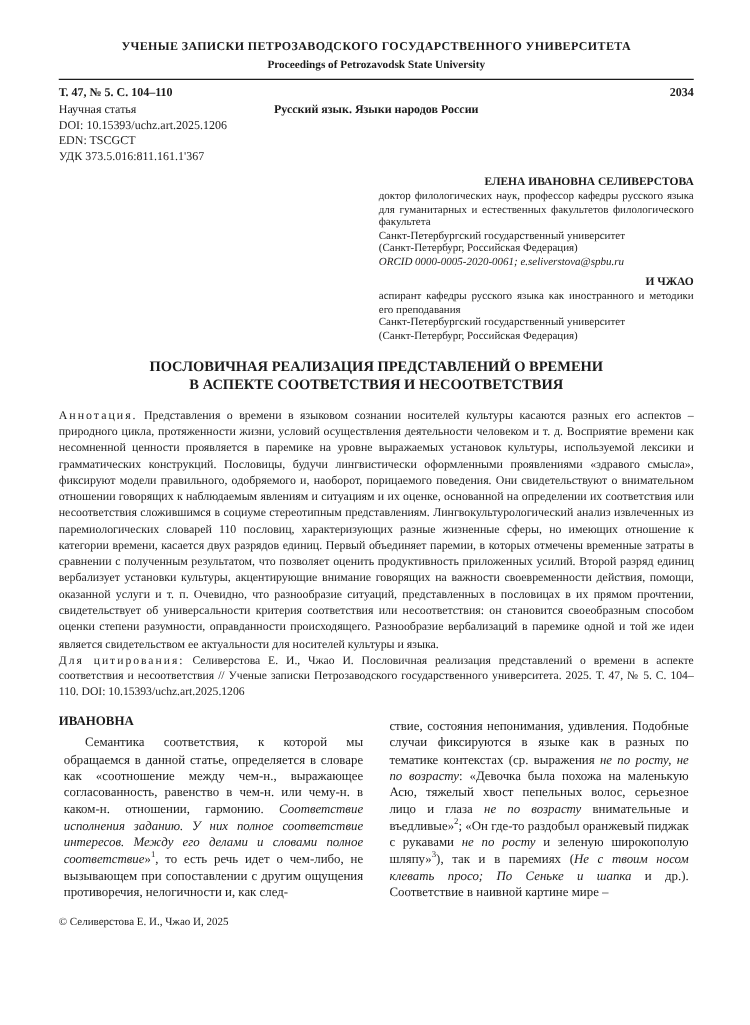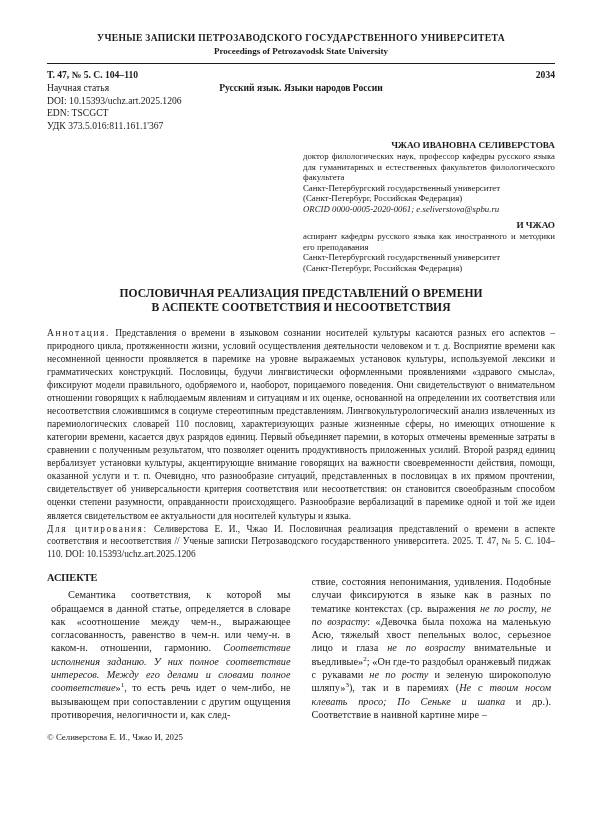--- a/index.html
+++ b/index.html
@@ -56,21 +56,21 @@
       <span>Научная статья</span>
       <span class="b center-abs">Русский язык. Языки народов России</span>
     </div>
     <div>DOI: 10.15393/uchz.art.2025.1206</div>
     <div>EDN: TSCGCT</div>
     <div>УДК 373.5.016:811.161.1'367</div>
   </section>
 
   <section class="authors">
     <div class="author">
-      <div class="a-name">ЧЖАО ИВАНОВНА СЕЛИВЕРСТОВА</div>
+      <div class="a-name">ЕЛЕНА ИВАНОВНА СЕЛИВЕРСТОВА</div>
       <div>доктор филологических наук, профессор кафедры русского языка для гуманитарных и естественных факультетов филологического факультета</div>
       <div>Санкт-Петербургский государственный университет</div>
       <div>(Санкт-Петербург, Российская Федерация)</div>
       <div class="a-orcid">ORCID 0000-0005-2020-0061; e.seliverstova@spbu.ru</div>
     </div>
     <div class="author">
       <div class="a-name">И ЧЖАО</div>
       <div>аспирант кафедры русского языка как иностранного и методики его преподавания</div>
       <div>Санкт-Петербургский государственный университет</div>
       <div>(Санкт-Петербург, Российская Федерация)</div>
@@ -82,21 +82,21 @@
     <div>В АСПЕКТЕ СООТВЕТСТВИЯ И НЕСООТВЕТСТВИЯ</div>
   </h1>
 
   <section class="abstract">
     <p><span class="sp">Аннотация.</span> <span>Представления о времени в языковом сознании носителей культуры касаются разных его аспектов – природного цикла, протяженности жизни, условий осуществления деятельности человеком и т. д. Восприятие времени как несомненной ценности проявляется в паремике на уровне выражаемых установок культуры, используемой лексики и грамматических конструкций. Пословицы, будучи лингвистически оформленными проявлениями «здравого смысла», фиксируют модели правильного, одобряемого и, наоборот, порицаемого поведения. Они свидетельствуют о внимательном отношении говорящих к наблюдаемым явлениям и ситуациям и их оценке, основанной на определении их соответствия или несоответствия сложившимся в социуме стереотипным представлениям. Лингвокультурологический анализ извлеченных из паремиологических словарей 110 пословиц, характеризующих разные жизненные сферы, но имеющих отношение к категории времени, касается двух разрядов единиц. Первый объединяет паремии, в которых отмечены временные затраты в сравнении с полученным результатом, что позволяет оценить продуктивность приложенных усилий. Второй разряд единиц вербализует установки культуры, акцентирующие внимание говорящих на важности своевременности действия, помощи, оказанной услуги и т. п. Очевидно, что разнообразие ситуаций, представленных в пословицах в их прямом прочтении, свидетельствует об универсальности критерия соответствия или несоответствия: он становится своеобразным способом оценки степени разумности, оправданности происходящего. Разнообразие вербализаций в паремике одной и той же идеи является свидетельством ее актуальности для носителей культуры и языка.</span></p>
     <p class="kw"><span class="sp">Для цитирования:</span> <span>Селиверстова Е. И., Чжао И. Пословичная реализация представлений о времени в аспекте соответствия и несоответствия // Ученые записки Петрозаводского государственного университета. 2025. Т. 47, № 5. С. 104–110. DOI: 10.15393/uchz.art.2025.1206</span></p>
   </section>
 
   <section class="columns">
     <div class="col">
-      <h2>АСПЕКТЕ</h2>
+      <h2>ИВАНОВНА</h2>
       <p class="ind"><span>Семантика соответствия, к которой мы обращаемся в данной статье, определяется в словаре как «соотношение между чем-н., выражающее согласованность, равенство в чем-н. или чему-н. в каком-н. отношении, гармонию. </span><span class="it">Соответствие исполнения заданию. У них полное соответствие интересов. Между его делами и словами полное соответствие</span><span>»</span><sup>1</sup><span>, то есть речь идет о чем-либо, не вызывающем при сопоставлении с другим ощущения противоречия, нелогичности и, как след-</span></p>
     </div>
     <div class="col">
       <p><span>ствие, состояния непонимания, удивления. Подобные случаи фиксируются в языке как в разных по тематике контекстах (ср. выражения </span><span class="it">не по росту, не по возрасту</span><span>: «Девочка была похожа на маленькую Асю, тяжелый хвост пепельных волос, серьезное лицо и глаза </span><span class="it">не по возрасту</span><span> внимательные и въедливые»</span><sup>2</sup><span>; «Он где-то раздобыл оранжевый пиджак с рукавами </span><span class="it">не по росту</span><span> и зеленую широкополую шляпу»</span><sup>3</sup><span>), так и в паремиях (</span><span class="it">Не с твоим носом клевать просо; По Сеньке и шапка</span><span> и др.). Соответствие в наивной картине мире –</span></p>
     </div>
   </section>
 
   <div class="copyright">© Селиверстова Е. И., Чжао И, 2025</div>
 
 </div>

